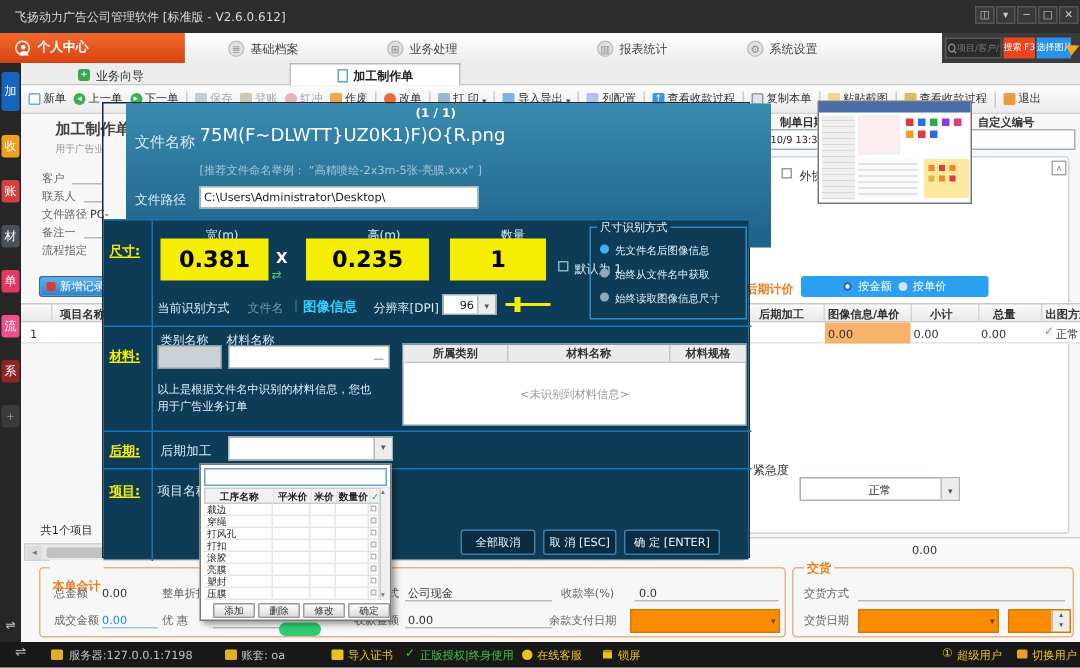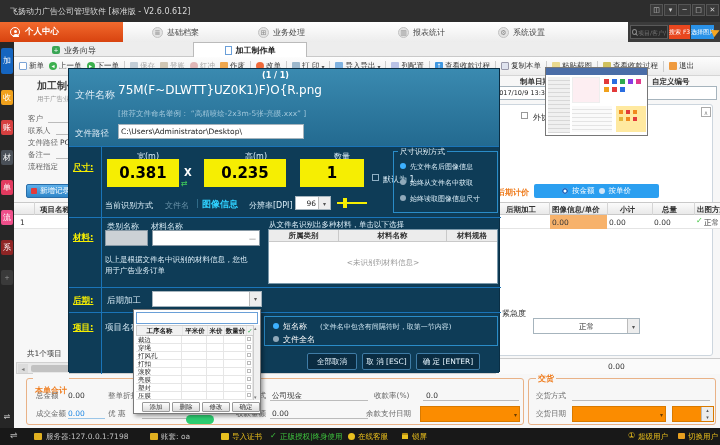--- a/index.html
+++ b/index.html
@@ -53,21 +53,21 @@
 .ul{border-bottom:1px solid #bbb}
 .inp{background:#fff;border:1px solid #a6b4bd;font-size:7.5px;color:#222;padding:0 2px}
 .combo{background:#fff;border:1px solid #a6b4bd;position:relative;font-size:7.5px;color:#222}
 .combo .ar{position:absolute;right:0;top:0;bottom:0;width:12px;background:#ededed;border-left:1px solid #bbb;text-align:center}
 .combo .ar::before{content:"▾";font-size:6px;color:#555;line-height:14px}
 .cbx{width:7px;height:7px;border:1px solid #999;background:#fff;display:inline-block}
 .dot{width:6px;height:6px;border-radius:50%;display:inline-block}
 .hcell{font-size:7.5px;color:#333;font-weight:bold}
 
 .dlg{left:68px;top:68px;width:432px;height:304px;z-index:10;border:1px solid #0a2e44}
-.dlg-head{position:absolute;left:0;top:0;width:100%;height:96px;background:linear-gradient(#3a8ab0,#1d6288)}
+.dlg-head{position:absolute;left:15px;top:0;width:100%;height:96px;background:linear-gradient(#3a8ab0,#1d6288)}
 .dlg-body{position:absolute;left:0;top:77px;width:100%;height:227px;background:#0e3c57;border-top:1px solid #1a74b8}
 .dline{position:absolute;background:#1a74b8}
 .seclbl{position:absolute;color:#f6ee02;font-weight:bold;font-size:8.5px;text-decoration:underline}
 .dwt{position:absolute;color:#d9ecf6;font-size:8px}
 .ybox{position:absolute;background:#f6ee02;color:#000;font-weight:bold;font-size:15px;display:flex;align-items:center;justify-content:center}
 .swap::before{content:"⇄";color:#42d05a;font-size:8px}
 .dbtn{position:absolute;background:#0a2c42;border:1px solid #3f7ca6;color:#e8f6ff;font-size:7.5px;display:flex;align-items:center;justify-content:center;border-radius:2px}
 
 .pop{left:133px;top:309px;width:128px;height:105px;background:#fff;border:1px solid #7a7a7a;z-index:30;box-shadow:2px 2px 4px rgba(0,0,0,.4)}
 .prow{display:flex;height:8px;border-bottom:1px solid #e6e6e6}
@@ -379,45 +379,37 @@
       <div class="combo" style="position:absolute;left:226px;top:49px;width:36px;height:14px;line-height:13px;text-align:right;padding-right:14px"><span>96</span><span class="ar"></span></div>
       <div class="a" style="left:268px;top:55px;width:30px;height:2px;background:#f6ee02"></div>
       <div class="a" style="left:274px;top:51px;width:4px;height:10px;background:#f6ee02"></div>
 
       <span class="dwt" style="left:38px;top:74px">类别名称</span>
       <span class="dwt" style="left:82px;top:74px">材料名称</span>
       <div class="a" style="left:36px;top:83px;width:43px;height:16px;background:#ccd1d5;border:1px solid #8899a5"></div>
       <div class="a" style="left:83px;top:83px;width:108px;height:16px;background:#fff;border:1px solid #8899a5">
         <span style="position:absolute;right:3px;top:4px;color:#666;font-size:7px">—</span>
       </div>
-      <span class="a" style="left:200px;top:73px;font-size:7.5px;color:#dceef8;white-space:nowrap">从文件名识别出多种材料，单击以下选择</span>
       <div class="a" style="left:199px;top:82px;width:230px;height:55px;background:#fff;border:1px solid #7a98aa">
         <div style="display:flex;height:12px;background:#ececec;border-bottom:1px solid #c9c9c9">
           <span class="hcell" style="width:70px;text-align:center;border-right:1px solid #c9c9c9;line-height:12px">所属类别</span>
           <span class="hcell" style="width:108px;text-align:center;border-right:1px solid #c9c9c9;line-height:12px">材料名称</span>
           <span class="hcell" style="flex:1;text-align:center;line-height:12px">材料规格</span>
         </div>
         <div style="height:41px;display:flex;align-items:center;justify-content:center;color:#999;font-size:7.5px">&lt;未识别到材料信息&gt;</div>
       </div>
       <span class="a" style="left:36px;top:108px;font-size:7.5px;color:#dceef8;white-space:nowrap">以上是根据文件名中识别的材料信息，您也</span>
       <span class="a" style="left:36px;top:119px;font-size:7.5px;color:#dceef8">用于广告业务订单</span>
 
       <span class="a" style="left:38px;top:148px;font-size:8.5px;color:#d9ecf6">后期加工</span>
       <div class="combo" style="position:absolute;left:83px;top:144px;width:110px;height:16px">
           <span class="ar"></span>
         </div>
 
       <span class="a" style="left:36px;top:175px;font-size:8.5px;color:#d9ecf6">项目名称</span>
-      <div class="a" style="left:195px;top:169px;width:234px;height:30px;border:1px solid #2a8cc8">
-        <span class="dot" style="position:absolute;left:8px;top:6px;background:#3db1ff"></span>
-        <span style="position:absolute;left:18px;top:4px;font-size:8px;color:#fff">短名称</span>
-        <span style="position:absolute;left:55px;top:5px;font-size:7px;color:#cfe6f2;white-space:nowrap">(文件名中包含有间隔符时，取第一节内容)</span>
-        <span class="dot" style="position:absolute;left:8px;top:19px;background:#90a9ba"></span>
-        <span style="position:absolute;left:18px;top:17px;font-size:8px;color:#fff">文件全名</span>
-      </div>
       <div class="dbtn" style="left:238px;top:206px;width:50px;height:17px">全部取消</div>
       <div class="dbtn" style="left:293px;top:206px;width:49px;height:17px">取 消 [ESC]</div>
       <div class="dbtn" style="left:347px;top:206px;width:64px;height:17px">确 定 [ENTER]</div>
     </div>
   </div>
 
   <div class="a" style="left:545px;top:67px;width:103px;height:69px;background:#fff;border:1px solid #777;z-index:12">
     <div style="position:absolute;left:0;top:0;width:101px;height:7px;background:#4a6da7"></div>
     <div style="position:absolute;left:2px;top:9px;width:22px;height:56px;background:repeating-linear-gradient(#f0f0f0 0 3px,#d8d8d8 3px 4px)"></div>
     <div style="position:absolute;left:26px;top:9px;width:28px;height:26px;background:#fdeef2;border:1px solid #eee"></div>

